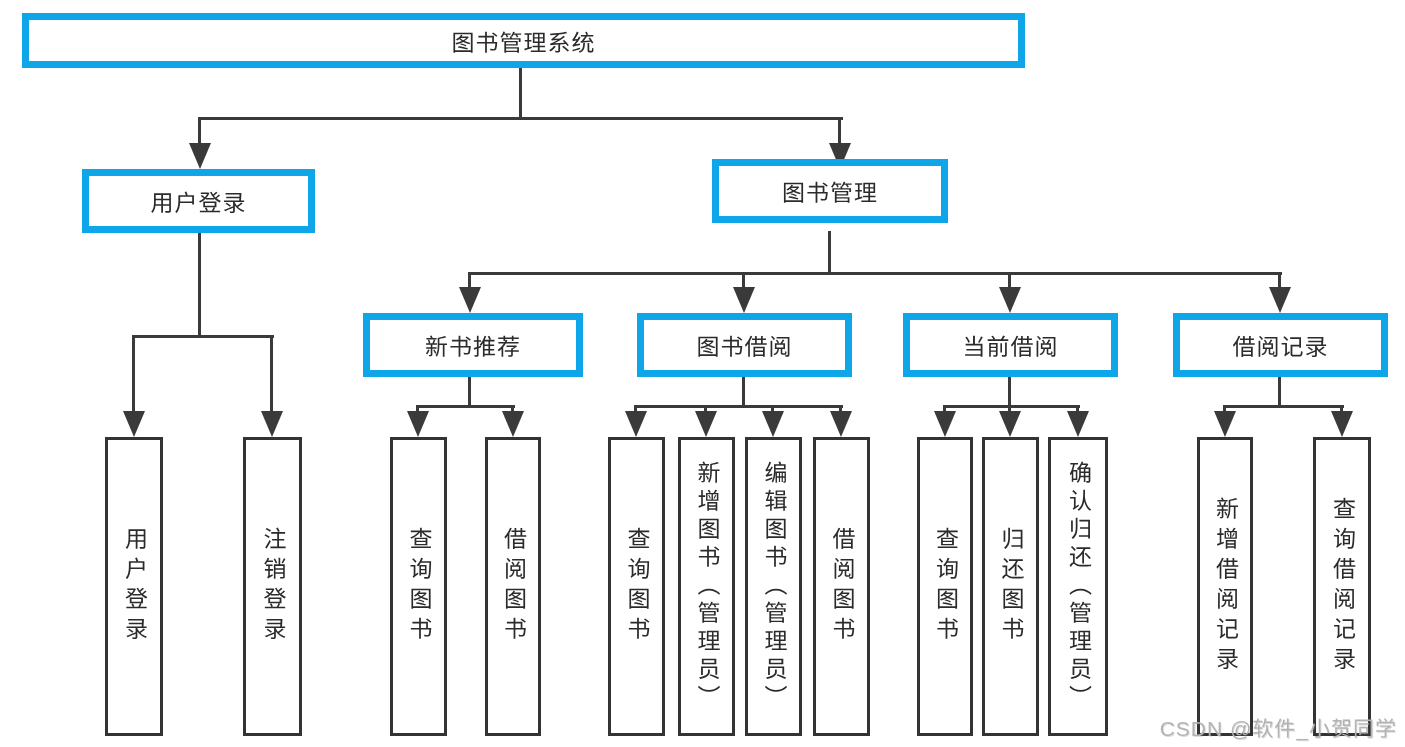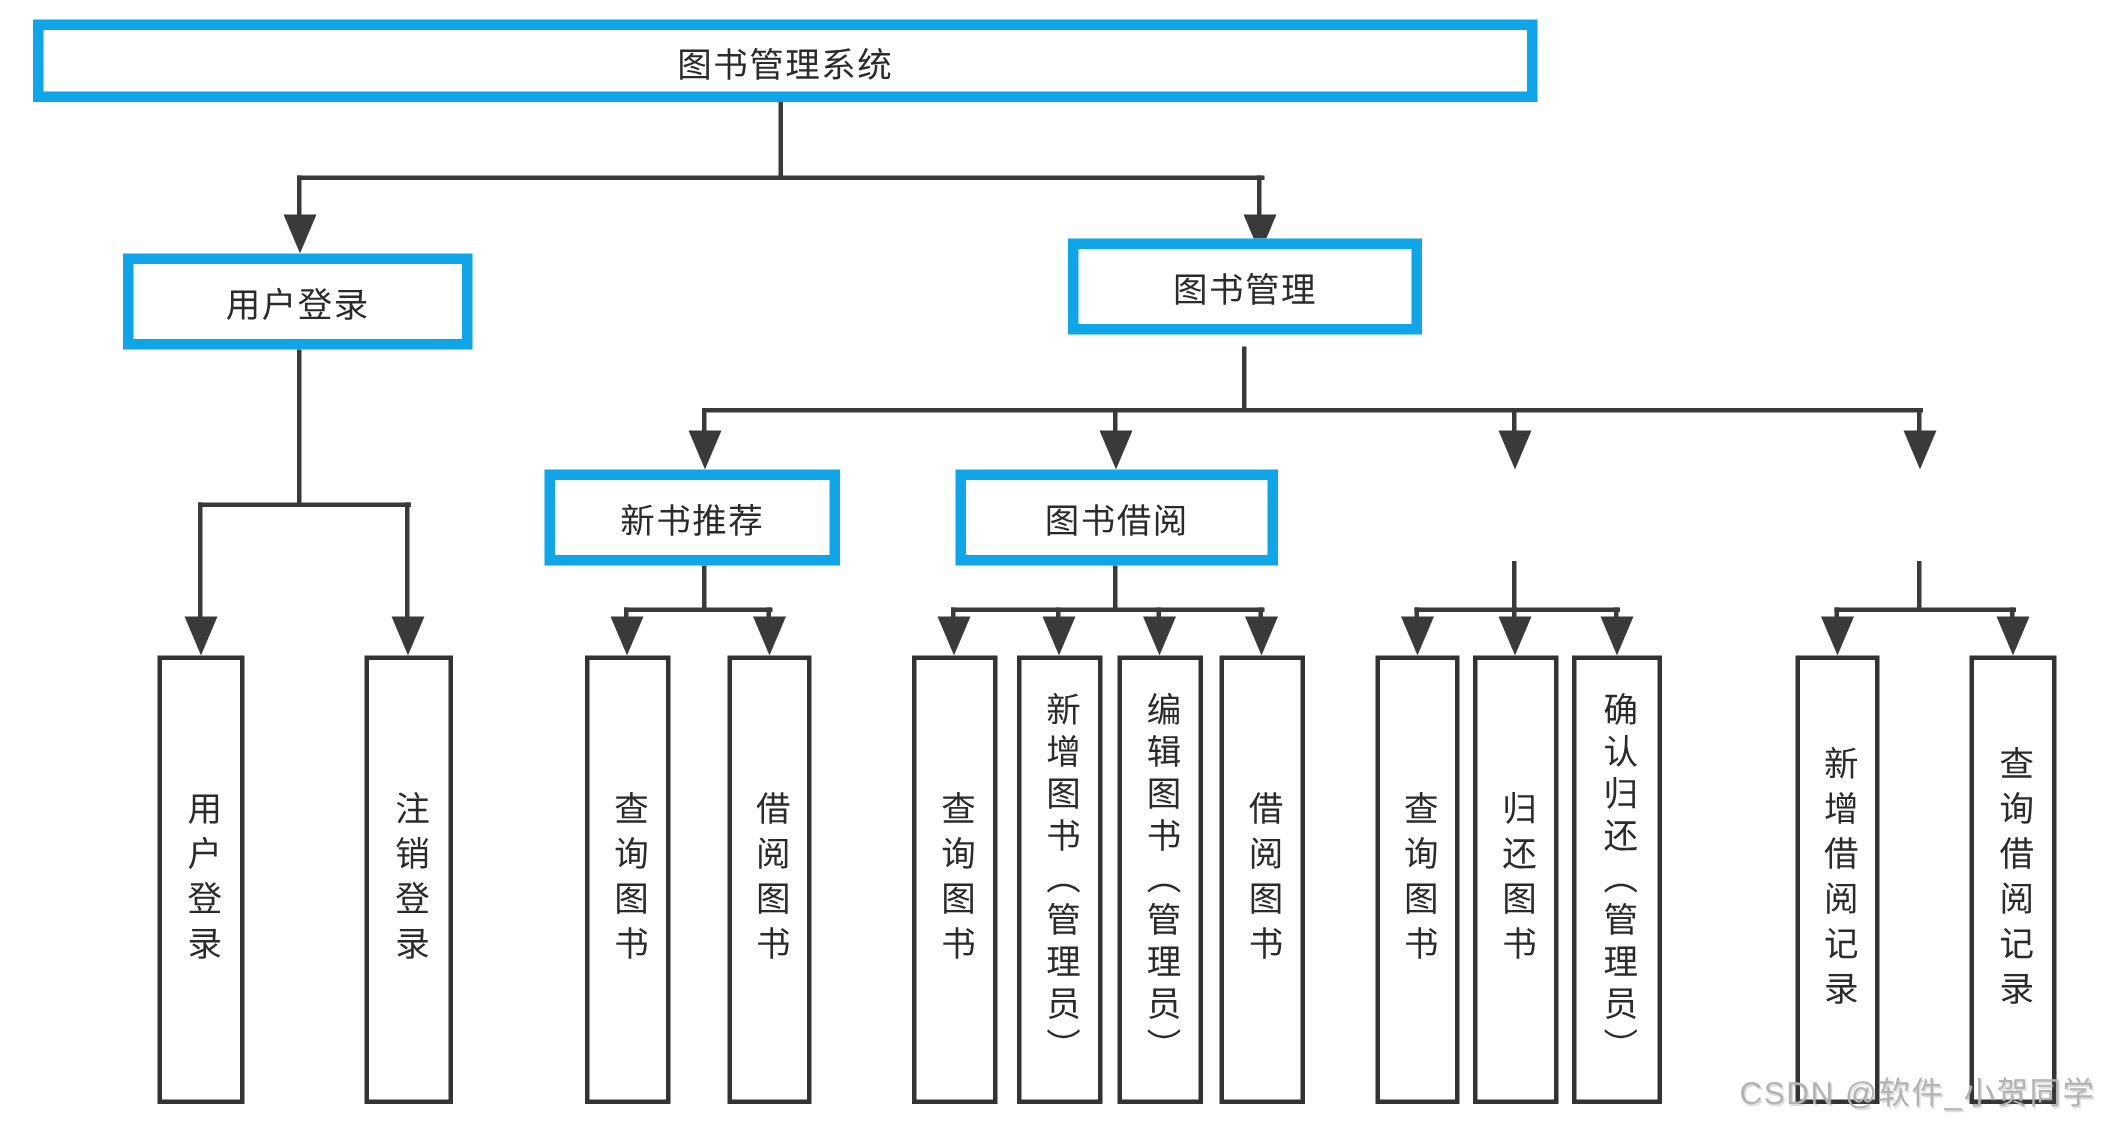--- a/index.html
+++ b/index.html
@@ -139,26 +139,32 @@
     <span>图书管理系统</span>
   </div>
 
   <div class="node-h" style="left:82px; top:169px; width:233px; height:64px;">
     <span>用户登录</span>
   </div>
   <div class="node-h" style="left:712px; top:159px; width:236px; height:64px;">
     <span>图书管理</span>
   </div>
 
-  <div class="node-h" style="left:363px; top:313px; width:197px; height:64px;text-align:center;">
+  <div class="node-h" style="left:363px; top:313px; width:220px; height:64px;text-align:center;">
     <span>新书推荐</span>
   </div>
   <div class="node-h" style="left:637px; top:313px; width:215px; height:64px;">
     <span>图书借阅</span>
   </div>
+  <div class="node-h" style="left:903px; top:313px; width:215px; height:64px;">
+    <span>当前借阅</span>
+  </div>
+  <div class="node-h" style="left:1173px; top:313px; width:215px; height:64px;">
+    <span>借阅记录</span>
+  </div>
 
   <div class="node-v" style="left:105px; width:58px;">
     <span>用户登录</span>
   </div>
   <div class="node-v" style="left:243px; width:59px;">
     <span>注销登录</span>
   </div>
 
   <div class="node-v" style="left:390px; width:57px;">
     <span>查询图书</span>

